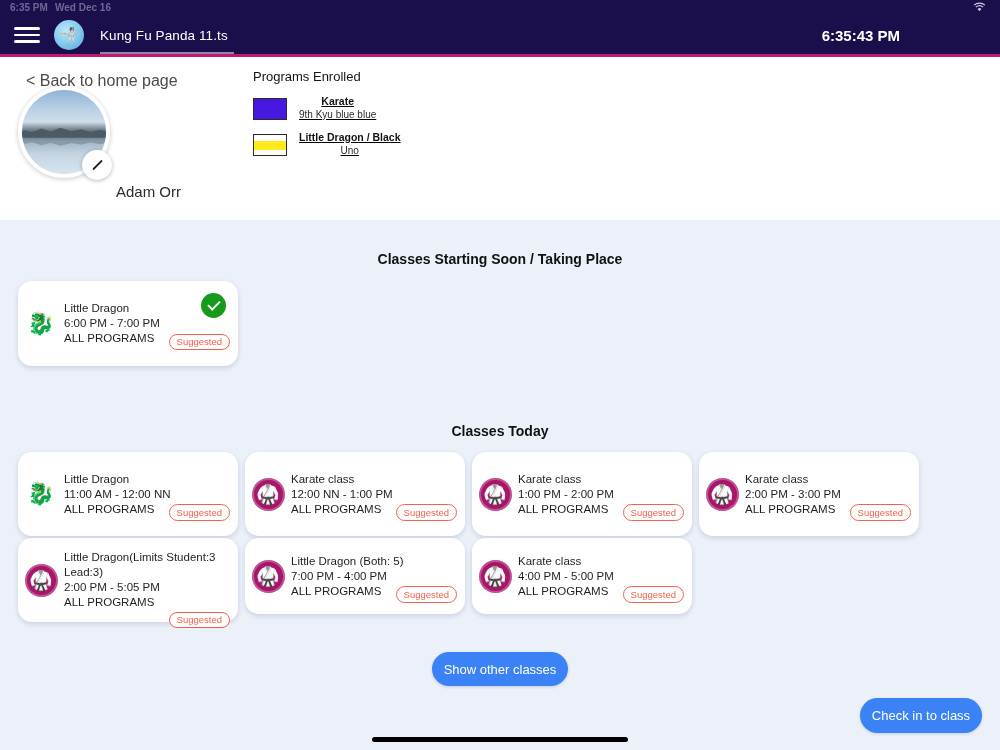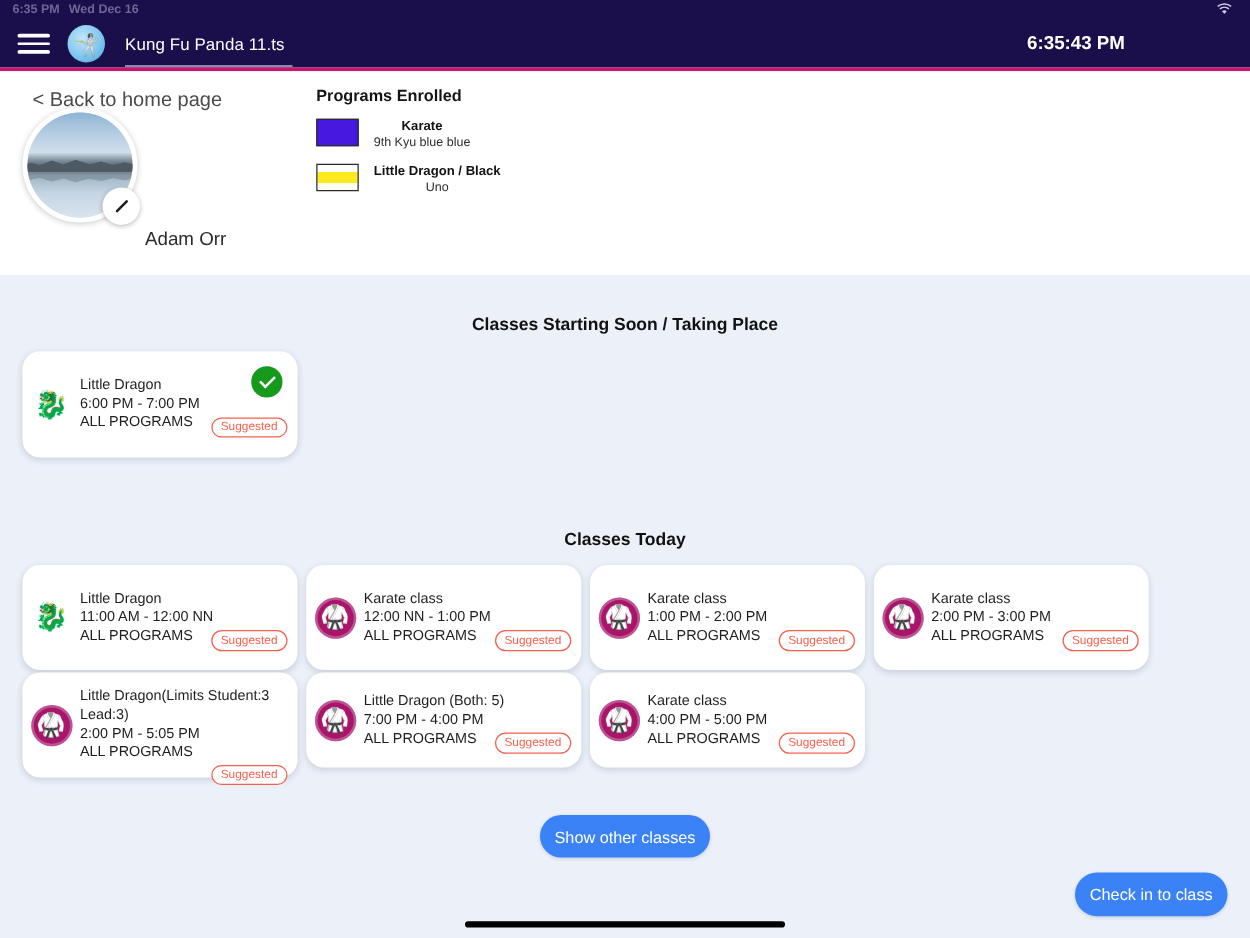--- a/index.html
+++ b/index.html
@@ -108,22 +108,22 @@
   .pencil {
     width: 13px; height: 2px; background: #1c1c1c; transform: rotate(-45deg);
     border-radius: 1px;
   }
   .student-name {
     position: absolute; left: 116px; top: 126px;
     font-size: 15px; color: #2b2b2b;
   }
 
   .programs { position: absolute; left: 253px; top: 12px; }
-  .programs-title { font-size: 13px; font-weight: bold; color: #141414; }
-  .prog-row { display: flex; align-items: flex-start; margin-top: 11px; }
+  .programs-title { font-size: 13px; font-weight: normal; color: #141414; }
+  .prog-row { display: flex; align-items: flex-end; margin-top: 11px; text-decoration: underline; }
   .swatch { width: 34px; height: 22px; border: 1px solid #2b2b2b; flex: none; }
   .sw-karate { background: #4718e0; }
   .sw-dragon { background: linear-gradient(#ffffff 0 28%, #ffe91f 28% 74%, #fffdf0 74% 100%); }
   .prog-text { margin-left: 12px; text-align: center; }
   .prog-name { font-size: 10.5px; font-weight: bold; color: #121212; }
   .prog-sub { font-size: 10px; color: #2c2c2c; margin-top: 2px; }
 
   
   .section-title {
     position: absolute; width: 1000px; text-align: center;

